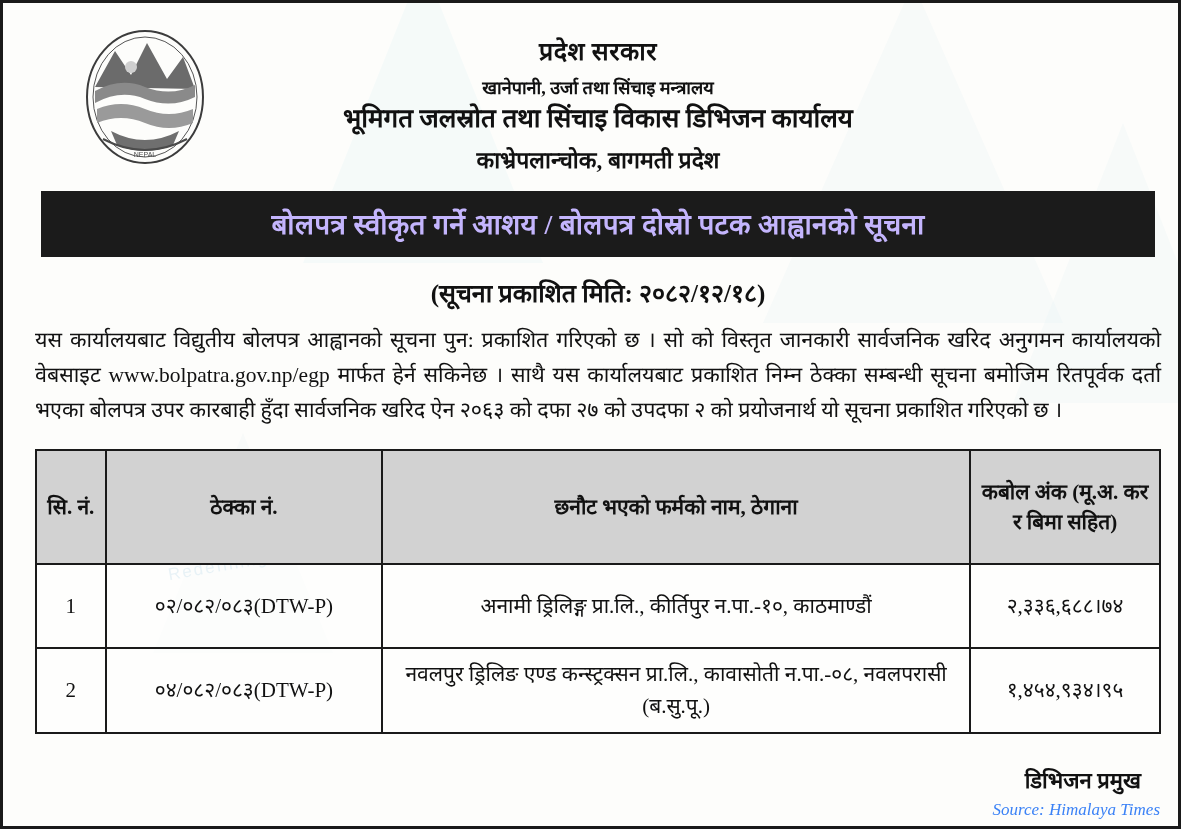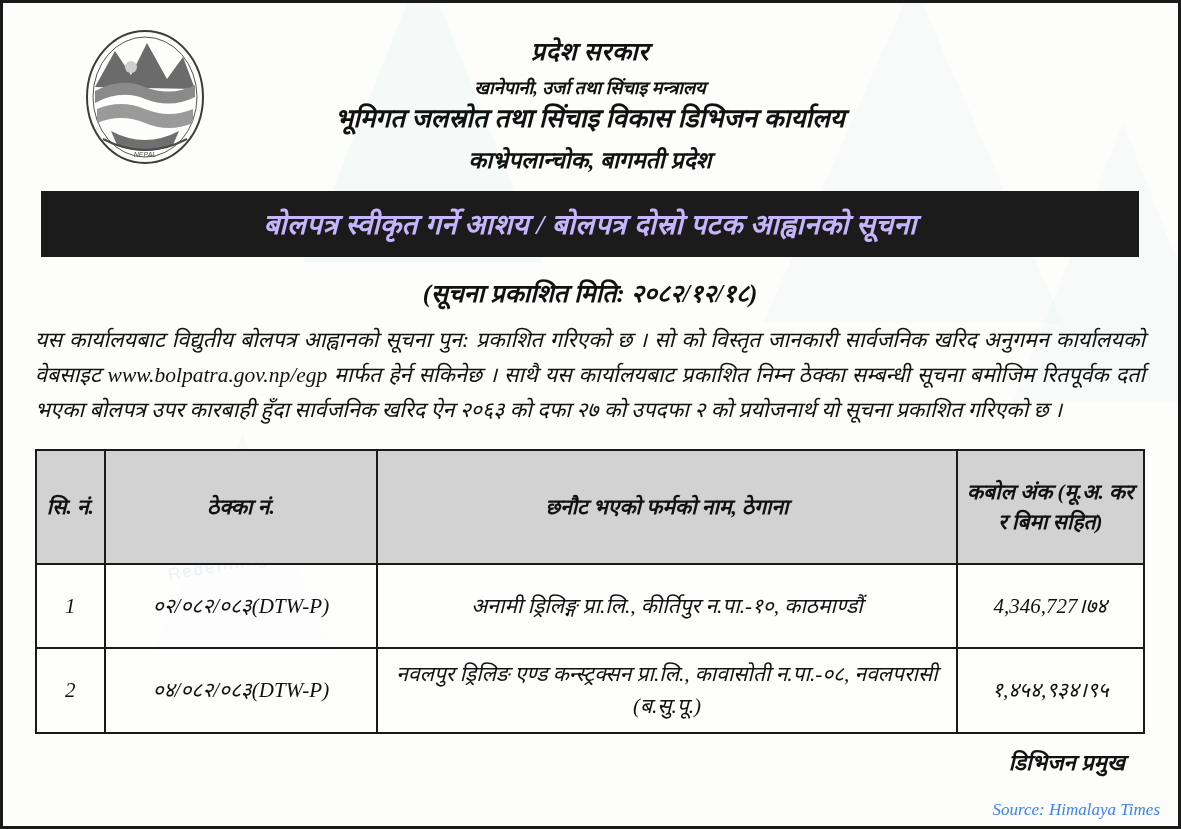--- a/index.html
+++ b/index.html
@@ -79,22 +79,21 @@
     font-size: 17px;
     color: #b9d8e6;
     opacity: 0.7;
     letter-spacing: 2px;
     margin-top: 2px;
     margin-left: 6px;
   }
   .content {
     position: relative;
     z-index: 3;
-    padding: 18px 27px 0 26px;
-    font-style: italic;
+    padding: 18px 11px 0 26px;
   }
   .header {
     position: relative;
     text-align: center;
     min-height: 150px;
   }
   .emblem {
     position: absolute;
     left: 52px;
     top: 6px;
@@ -169,21 +168,21 @@
     font-size: 21px;
     line-height: 1.5;
     height: 62px;
     background: rgba(255,255,255,0.55);
   }
   col.c-sn { width: 6.2%; }
   col.c-contract { width: 24.6%; }
   col.c-firm { width: 52.3%; }
   col.c-amount { width: 16.9%; }
   .signature {
-    margin: 12px 26px 0 0;
+    margin: 30px 26px 0 0;
     text-align: right;
     font-size: 22px;
     font-weight: bold;
   }
   .source {
     position: absolute;
     right: 18px;
     bottom: 6px;
     font-family: "Liberation Serif", serif;
     font-style: italic;
@@ -250,21 +249,21 @@
           <th>ठेक्का नं.</th>
           <th>छनौट भएको फर्मको नाम, ठेगाना</th>
           <th>कबोल अंक (मू.अ. कर र बिमा सहित)</th>
         </tr>
       </thead>
       <tbody>
         <tr>
           <td>1</td>
           <td>०२/०८२/०८३(DTW-P)</td>
           <td>अनामी ड्रिलिङ्ग प्रा.लि., कीर्तिपुर न.पा.-१०, काठमाण्डौं</td>
-          <td>4,346,727।७४</td>
+          <td>२,३३६,६८८।७४</td>
         </tr>
         <tr>
           <td>2</td>
           <td>०४/०८२/०८३(DTW-P)</td>
           <td>नवलपुर ड्रिलिङ एण्ड कन्स्ट्रक्सन प्रा.लि., कावासोती न.पा.-०८, नवलपरासी (ब.सु.पू.)</td>
           <td>१,४५४,९३४।९५</td>
         </tr>
       </tbody>
     </table>
 

